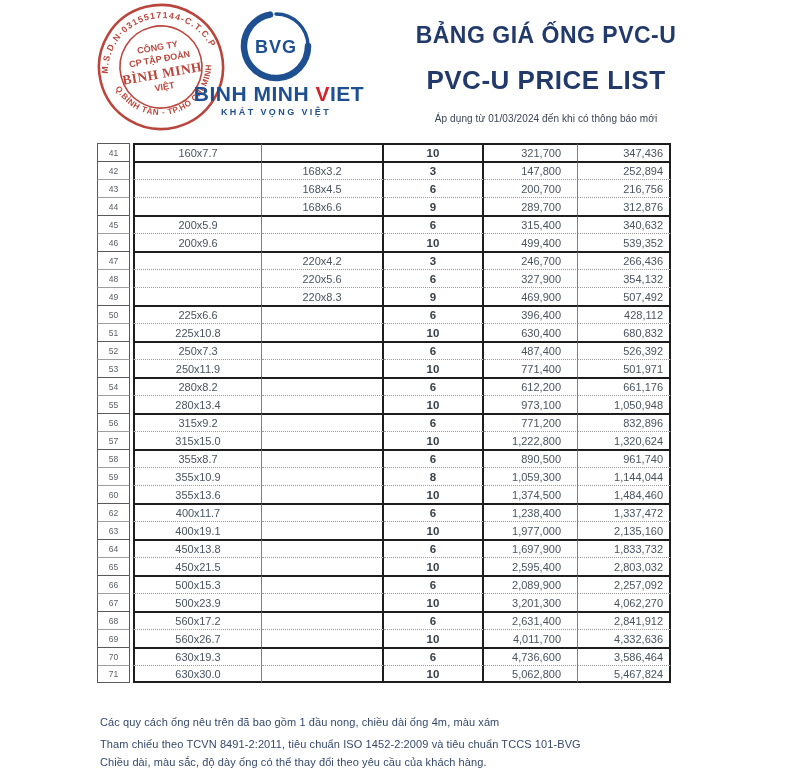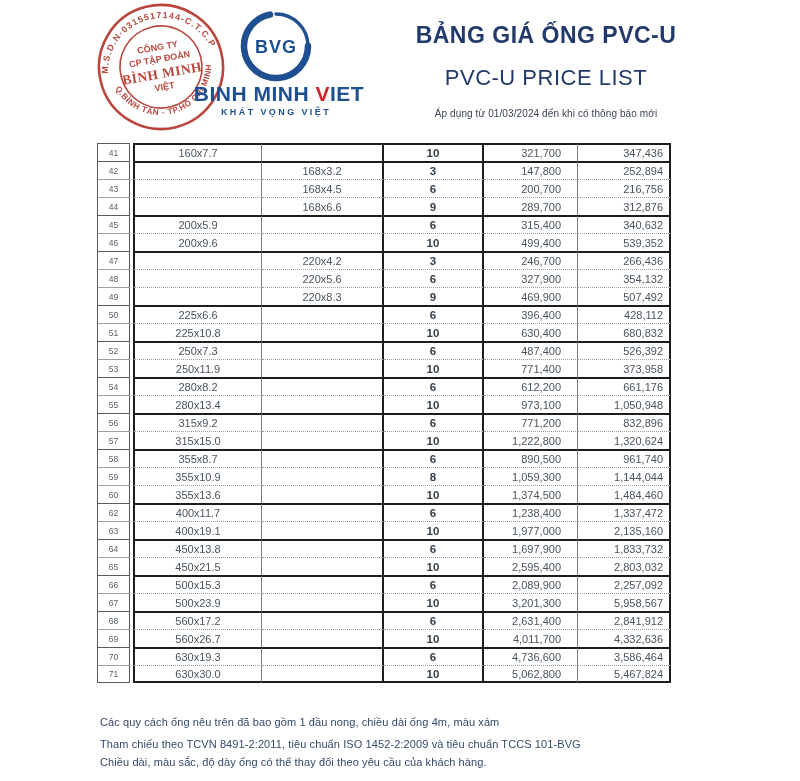--- a/index.html
+++ b/index.html
@@ -4,21 +4,21 @@
 <style>
   html,body{margin:0;padding:0;background:#fff;}
   body{width:800px;height:781px;font-family:"Liberation Sans",sans-serif;}
   .page{position:relative;width:800px;height:781px;background:#fff;overflow:hidden;}
 
   
   .stamp{position:absolute;left:94px;top:0px;width:134px;height:134px;opacity:.93;}
   .logo{position:absolute;left:180px;top:4px;width:210px;height:122px;}
   .titles{position:absolute;left:400px;top:22px;width:292px;text-align:center;color:#223a6b;}
   .title-vi{font-size:23px;font-weight:bold;letter-spacing:.5px;line-height:26px;}
-  .title-en{font-size:22px;font-weight:normal;letter-spacing:.5px;margin-top:17px;}
+  .title-en{font-size:26px;font-weight:bold;letter-spacing:.5px;margin-top:17px;}
   .subtitle{font-size:10px;font-weight:normal;color:#3a4354;margin-top:17px;letter-spacing:.1px;}
 
   
   .price-table{position:absolute;left:97px;top:143px;width:577px;text-align:right;}
   .row{display:flex;height:18px;}
   .cell{box-sizing:border-box;display:flex;align-items:center;justify-content:center;
         font-size:11px;color:#49545f;background:#fff;}
   .c-no{width:33px;font-size:8.5px;color:#555e66;
         border-left:1.5px solid #5a5a5a;border-right:1.5px solid #5a5a5a;}
   .gap{width:3px;}
@@ -192,21 +192,21 @@
         <div class="cell c-p1 bodycell">487,400</div>
         <div class="cell c-p2 bodycell">526,392</div>
       </div>
       <div class="row">
         <div class="cell c-no">53</div>
         <div class="gap"></div>
         <div class="cell c-sa bodycell">250x11.9</div>
         <div class="cell c-sb bodycell"></div>
         <div class="cell c-q bodycell">10</div>
         <div class="cell c-p1 bodycell">771,400</div>
-        <div class="cell c-p2 bodycell">373,958</div>
+        <div class="cell c-p2 bodycell">501,971</div>
       </div>
       <div class="row gs">
         <div class="cell c-no">54</div>
         <div class="gap"></div>
         <div class="cell c-sa bodycell">280x8.2</div>
         <div class="cell c-sb bodycell"></div>
         <div class="cell c-q bodycell">6</div>
         <div class="cell c-p1 bodycell">612,200</div>
         <div class="cell c-p2 bodycell">661,176</div>
       </div>
@@ -309,21 +309,21 @@
         <div class="cell c-p1 bodycell">2,089,900</div>
         <div class="cell c-p2 bodycell">2,257,092</div>
       </div>
       <div class="row">
         <div class="cell c-no">67</div>
         <div class="gap"></div>
         <div class="cell c-sa bodycell">500x23.9</div>
         <div class="cell c-sb bodycell"></div>
         <div class="cell c-q bodycell">10</div>
         <div class="cell c-p1 bodycell">3,201,300</div>
-        <div class="cell c-p2 bodycell">5,958,567</div>
+        <div class="cell c-p2 bodycell">4,062,270</div>
       </div>
       <div class="row gs">
         <div class="cell c-no">68</div>
         <div class="gap"></div>
         <div class="cell c-sa bodycell">560x17.2</div>
         <div class="cell c-sb bodycell"></div>
         <div class="cell c-q bodycell">6</div>
         <div class="cell c-p1 bodycell">2,631,400</div>
         <div class="cell c-p2 bodycell">2,841,912</div>
       </div>

